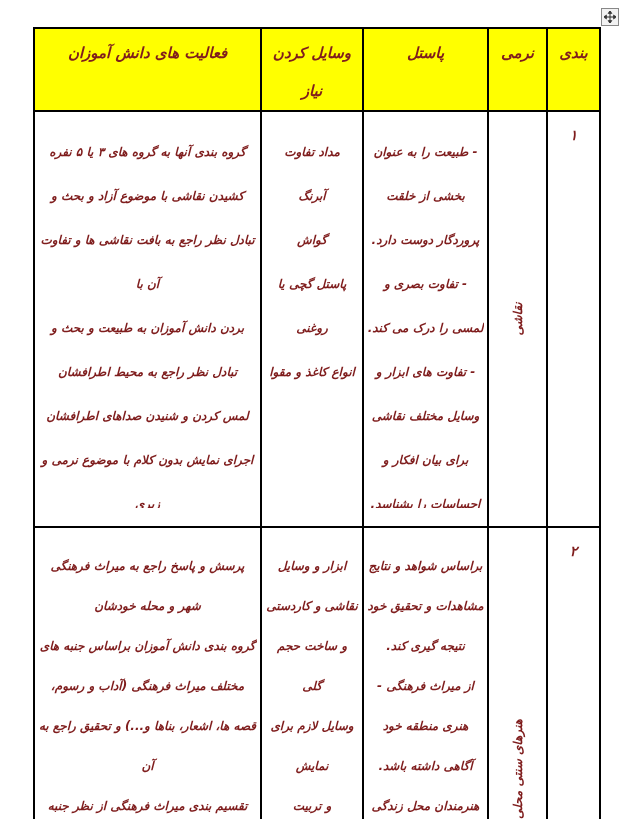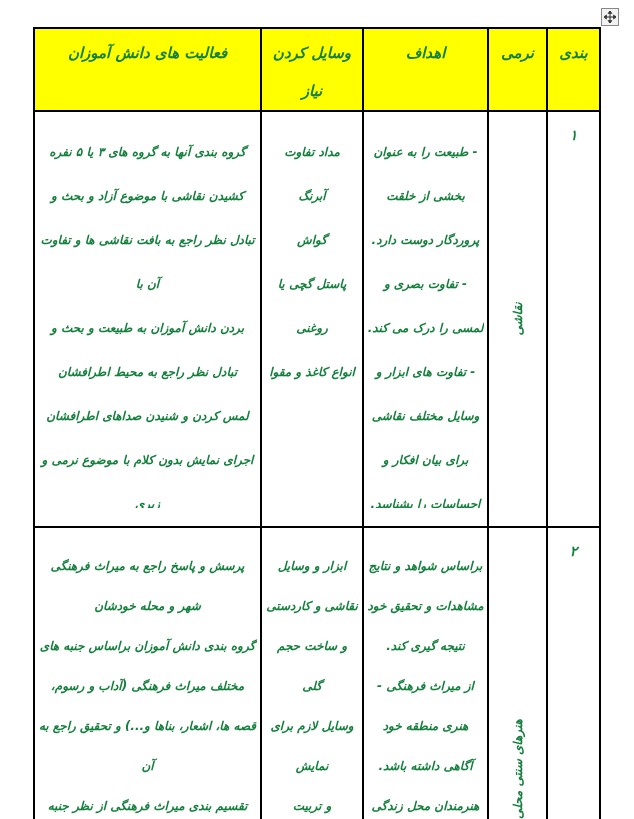--- a/index.html
+++ b/index.html
@@ -34,21 +34,21 @@
     width: 568px;
     border-collapse: collapse;
     table-layout: fixed;
     direction: rtl;
   }
   .lesson-table th, .lesson-table td {
     border: 2px solid #000;
     vertical-align: top;
     text-align: center;
     font-weight: bold;
-    color: #15803d;
+    color: #7f1d1d;
     overflow: hidden;
   }
   .lesson-table th {
     background: #ffff00;
     font-size: 15px;
     line-height: 38px;
     height: 80px;
     padding: 5px 2px 0 2px;
     font-style: italic;
   }
@@ -101,21 +101,21 @@
       <col style="width:53px">
       <col style="width:59px">
       <col style="width:125px">
       <col style="width:102px">
       <col style="width:227px">
     </colgroup>
     <thead>
       <tr>
         <th>بندی</th>
         <th>نرمی</th>
-        <th>اهداف</th>
+        <th>پاستل</th>
         <th>وسایل کردن نیاز</th>
         <th>فعالیت های دانش آموزان</th>
       </tr>
     </thead>
     <tbody>
       <tr class="row-1">
         <td class="num-cell">۱</td>
         <td class="topic-cell">
           <span class="vtext">نقاشی</span>
         </td>

